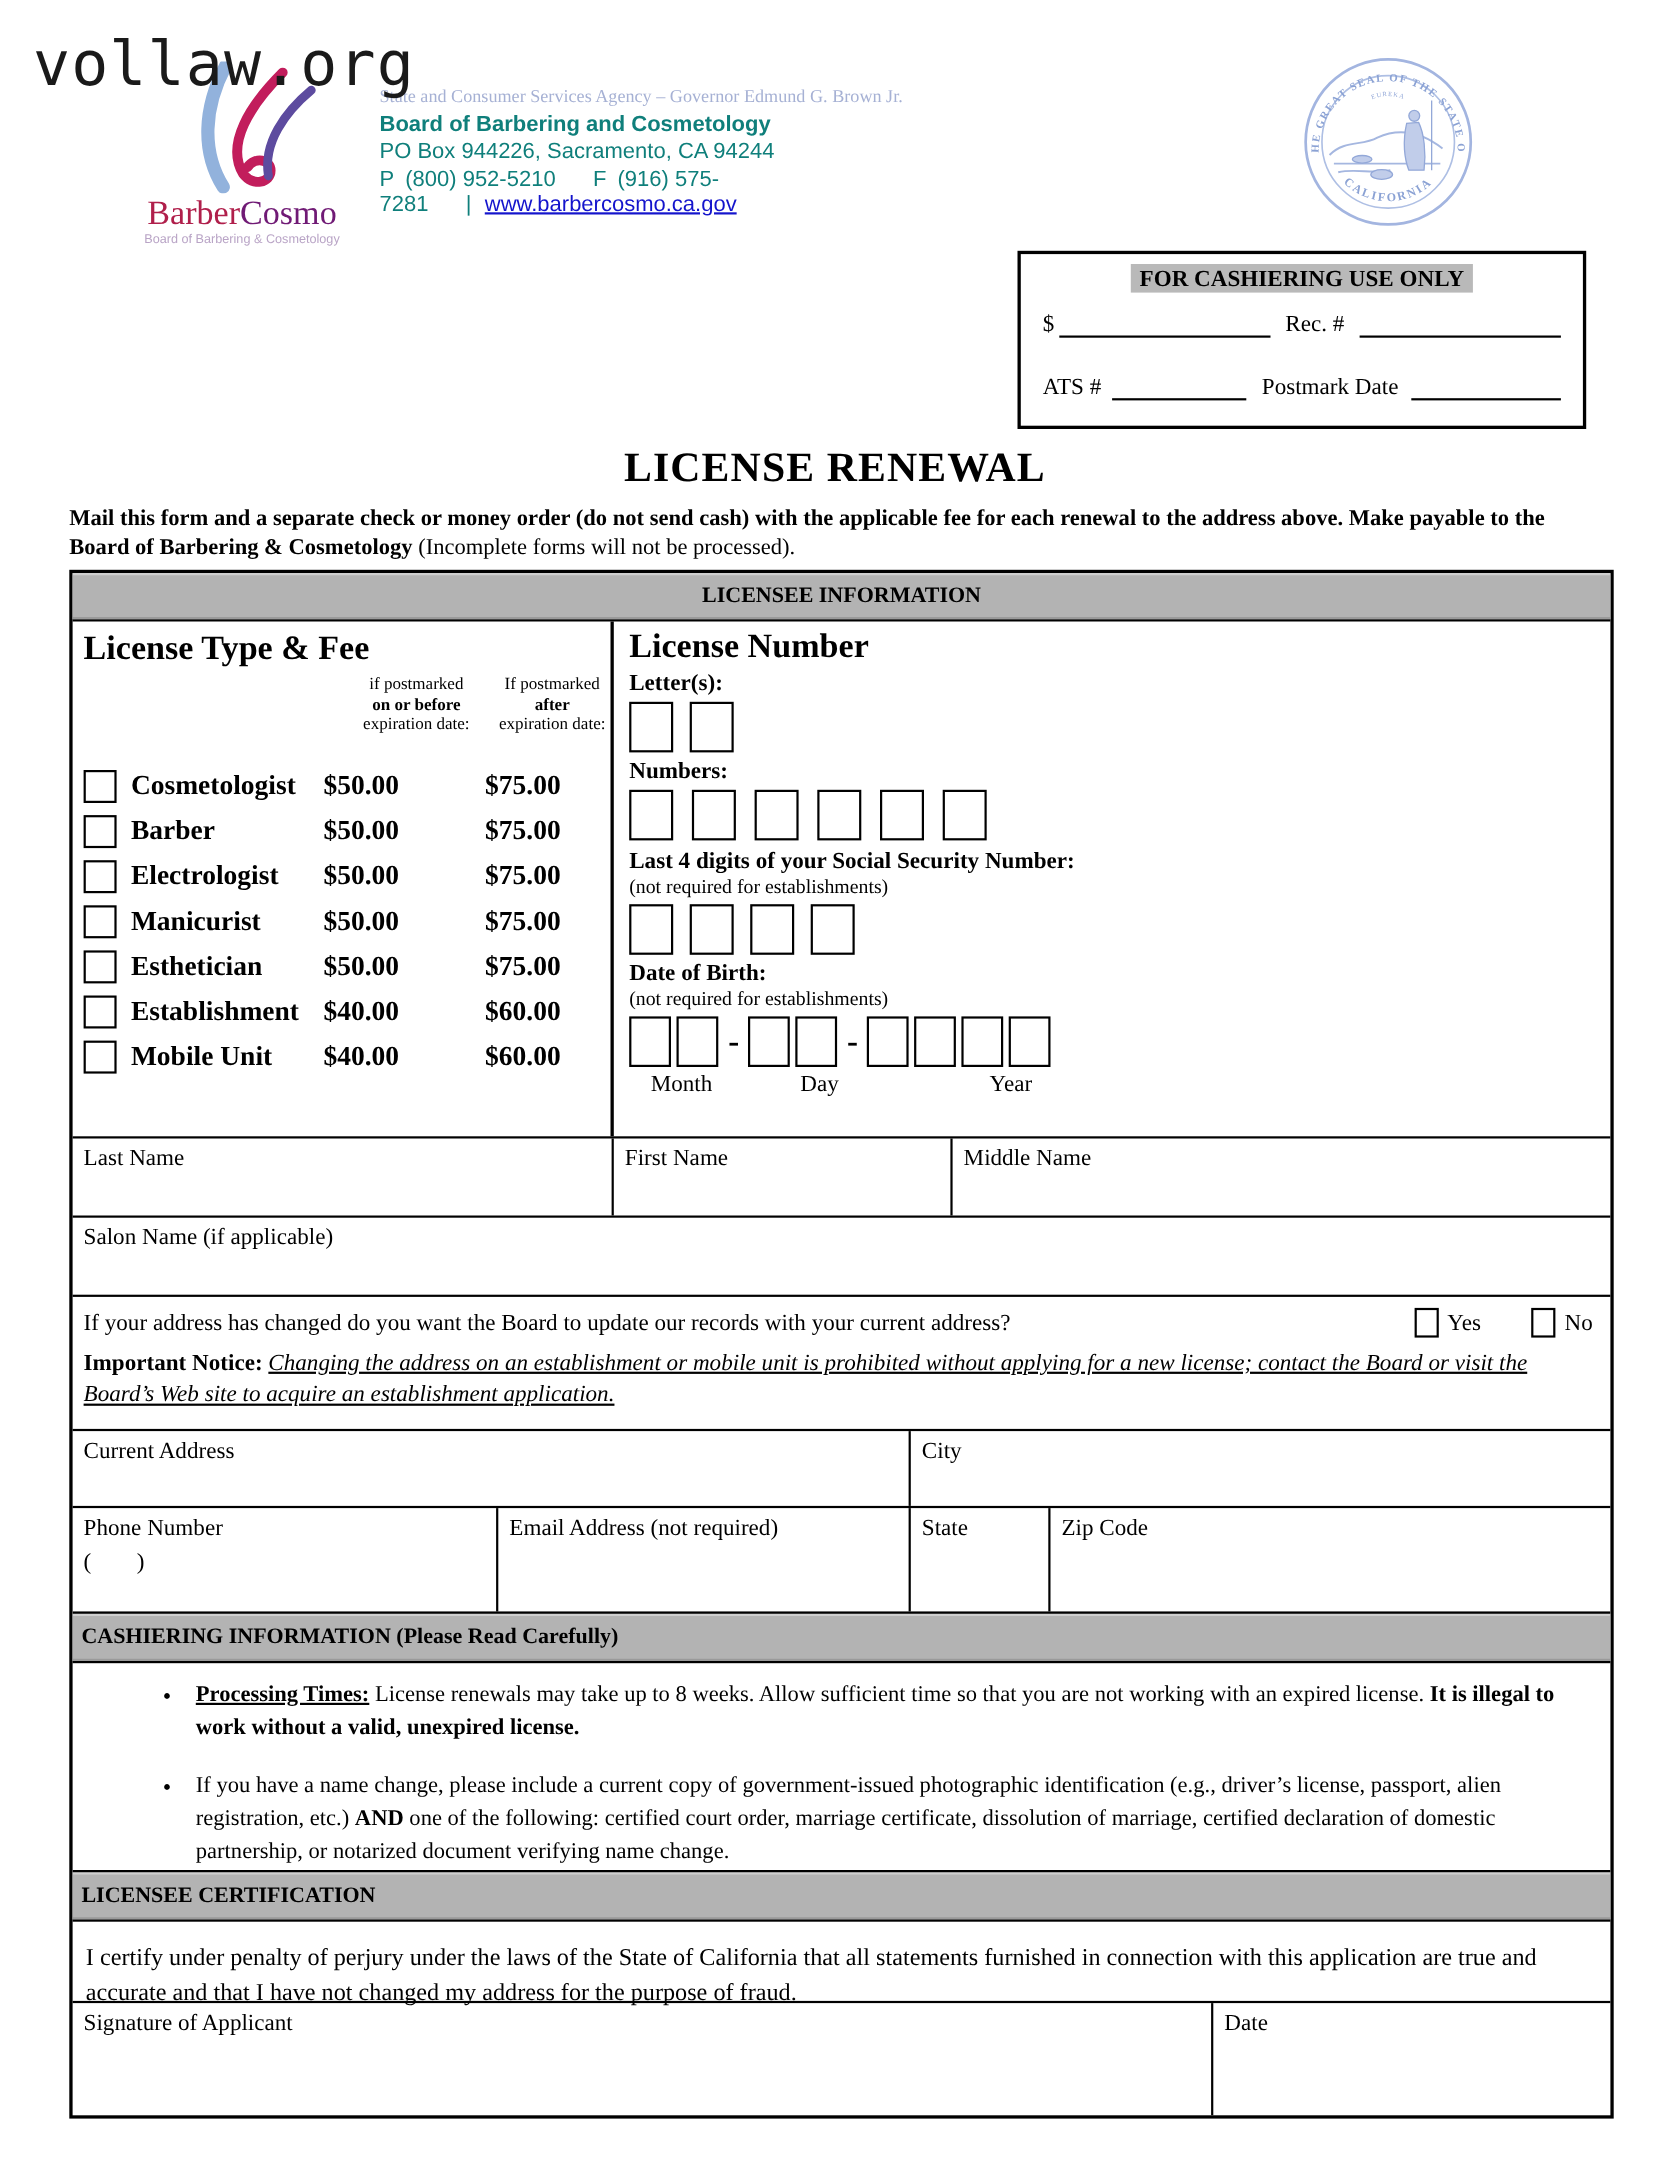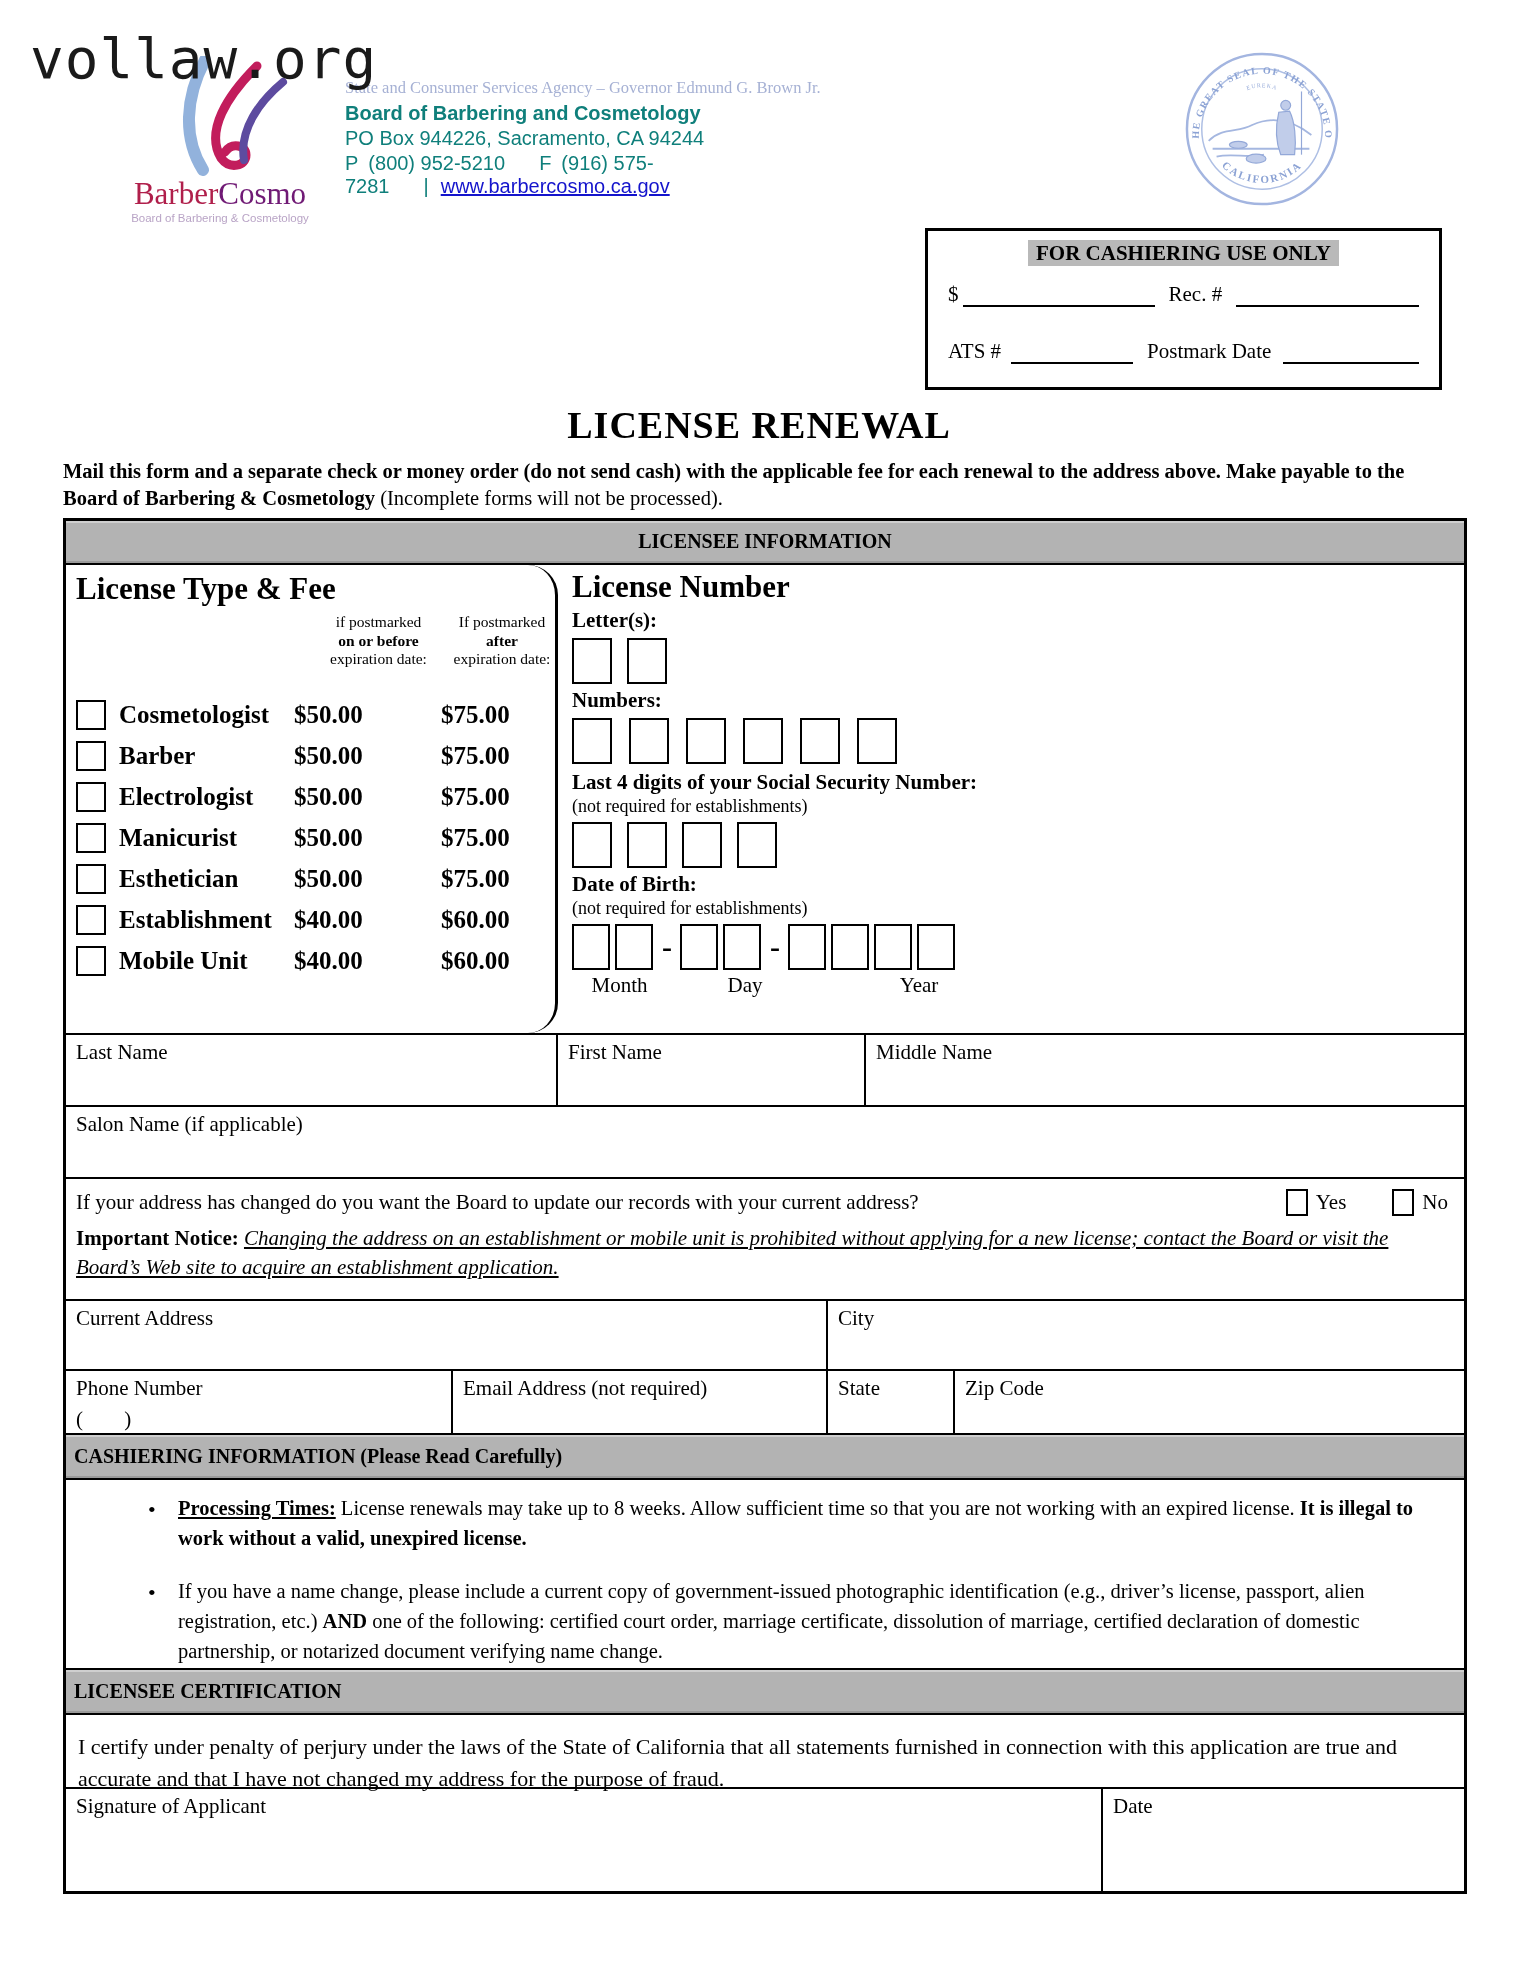--- a/index.html
+++ b/index.html
@@ -56,21 +56,21 @@
   
   .main-table { position:absolute; left:63px; top:518px; width:1404px; border:3px solid #000; background:#fff; }
   .row { border-top:2px solid #000; }
   .row:first-child { border-top:none; }
   .bar { background:#b3b3b3; font-weight:bold; font-size:20px; line-height:43px; height:45px;
          box-shadow:inset 0 2px 0 #cfcfcf, inset 0 -2px 0 #9a9a9a; }
   .bar.center { text-align:center; height:42px; line-height:40px; }
   .bar.left { padding-left:8px; }
 
   .lic-section { display:flex; height:470px; }
-  .lic-left { width:492px; border-right:3px solid #000; padding:6px 0 0 10px;border-radius:30px; }
+  .lic-left { width:492px; border-right:3px solid #000; padding:6px 0 0 10px; }
   .lic-right { flex:1; padding:4px 0 0 14px; }
   .cell-h2 { font-size:31px; font-weight:bold; }
 
   .lt-header { display:flex; margin-top:6px; font-size:15.5px; line-height:1.2; text-align:center; }
   .lt-spacer { width:229px; }
   .lt-h1 { width:147px; }
   .lt-h2 { width:100px; }
   .lt-h .mid { font-weight:bold; }
 
   .lt-rows { margin-top:26px; }
@@ -111,21 +111,21 @@
   .ac-opts { margin-left:auto; display:flex; align-items:center; margin-right:4px; }
   .ac-cb { width:22px; height:27px; border:2.5px solid #000; margin-right:8px; background:#fff; }
   .ac-gap { width:46px; }
   .ac-line2 { margin-top:8px; line-height:1.38; }
   .ac-notice-label { font-weight:bold; }
   .ac-notice { font-style:italic; text-decoration:underline; }
 
   .addr-row { height:70px; }
   .addr-cur { width:762px; }
   .addr-city { flex:1; }
-  .contact-row { height:64px; }
+  .contact-row { height:96px; }
   .c-phone { width:387px; }
   .c-phone .paren { display:block; margin-top:6px; letter-spacing:18px; }
   .c-email { width:375px; }
   .c-state { width:127px; }
   .c-zip { flex:1; }
 
   .bullets { height:190px; padding:14px 40px 0 112px; }
   .bullet { position:relative; font-size:20.5px; line-height:1.45; width:1280px; }
   .bullet + .bullet { margin-top:24px; }
   .bullet::before { content:"•"; position:absolute; left:-30px; top:0; font-size:22px; }

